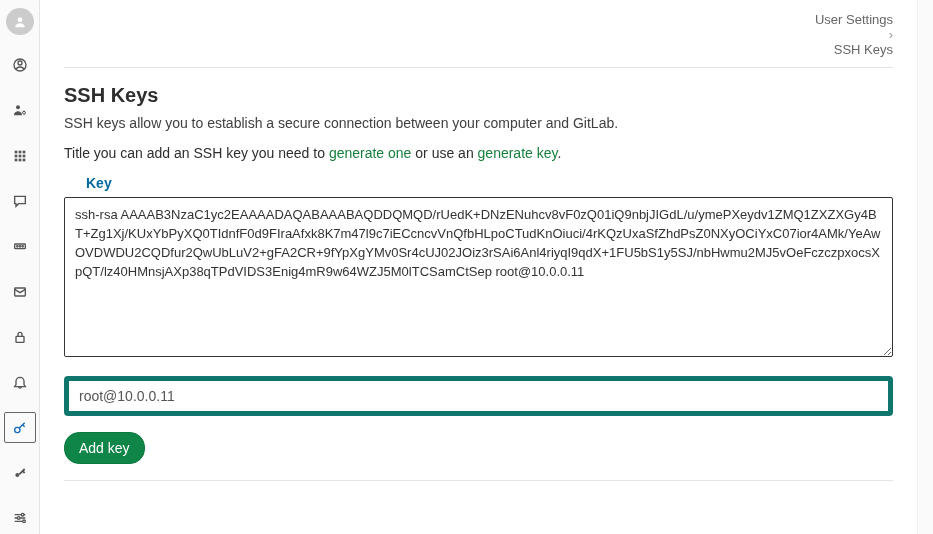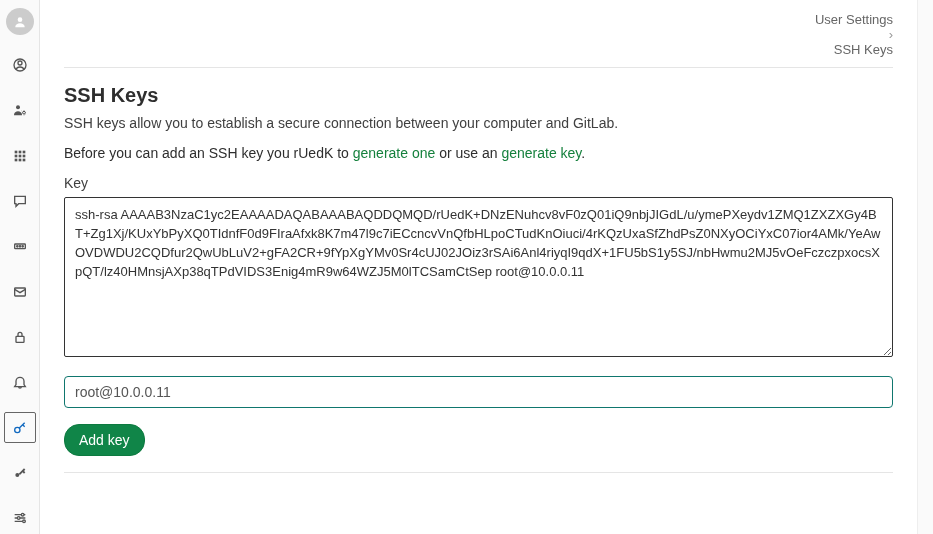--- a/index.html
+++ b/index.html
@@ -81,43 +81,44 @@
       color: #404040;
     }
     .subhead {
       font-weight: 600;
       margin-bottom: 8px;
     }
     .hint { margin-bottom: 14px; }
     .hint a { color: #15803d; text-decoration: none; }
     .field-label {
       display: block;
-      font-weight: 400;
+      font-weight: 700;
       margin-bottom: 6px;
-      color: #404040;
+      color: #0369a1;
+      margin-left: 22px;
     }
     textarea.key-input {
       width: 100%;
       height: 160px;
       padding: 8px 10px;
       font-family: inherit;
       font-size: 13px;
       line-height: 1.45;
       border: 1px solid #333;
       border-radius: 2px;
       resize: both;
       margin-bottom: 16px;
       color: #333;
       word-break: break-all;
     }
     input.title-input {
       width: 100%;
       padding: 7px 10px;
       font-size: 14px;
-      border: 1px solid #0f766e;
+      border: 5px solid #0f766e;
       border-radius: 4px;
       margin-bottom: 16px;
       color: #555;
     }
     button.add-key {
       background: #108548;
       color: #fff;
       border: 1px solid #0d7a40;
       padding: 7px 14px;
       font-size: 14px;
@@ -226,21 +227,21 @@
     <span>User Settings</span>
     <span class="sep">›</span>
     <span>SSH Keys</span>
   </div>
   <hr class="divider">
 
   <h2 class="page-title">SSH Keys</h2>
   <p class="description">SSH keys allow you to establish a secure connection between your computer and GitLab.</p>
 
   <p class="hint">
-    <span>Before you can add an SSH key you rUedK to </span><a href="#">generate one</a><span> or use an </span><a href="#">generate key</a><span>.</span>
+    <span>Title you can add an SSH key you need to </span><a href="#">generate one</a><span> or use an </span><a href="#">generate key</a><span>.</span>
   </p>
 
   <label class="field-label">Key</label>
   <textarea class="key-input" style="">ssh-rsa AAAAB3NzaC1yc2EAAAADAQABAAABAQDDQMQD/rUedK+DNzENuhcv8vF0zQ01iQ9nbjJIGdL/u/ymePXeydv1ZMQ1ZXZXGy4BT+Zg1Xj/KUxYbPyXQ0TIdnfF0d9FIraAfxk8K7m47l9c7iECcncvVnQfbHLpoCTudKnOiuci/4rKQzUxaSfZhdPsZ0NXyOCiYxC07ior4AMk/YeAwOVDWDU2CQDfur2QwUbLuV2+gFA2CR+9fYpXgYMv0Sr4cUJ02JOiz3rSAi6Anl4riyqI9qdX+1FU5bS1y5SJ/nbHwmu2MJ5vOeFczczpxocsXpQT/lz40HMnsjAXp38qTPdVIDS3Enig4mR9w64WZJ5M0lTCSamCtSep root@10.0.0.11</textarea>
 
   <input class="title-input" type="text" value="root@10.0.0.11" style="">
 
   <button class="add-key">Add key</button>
 
   <hr class="bottom-divider">

